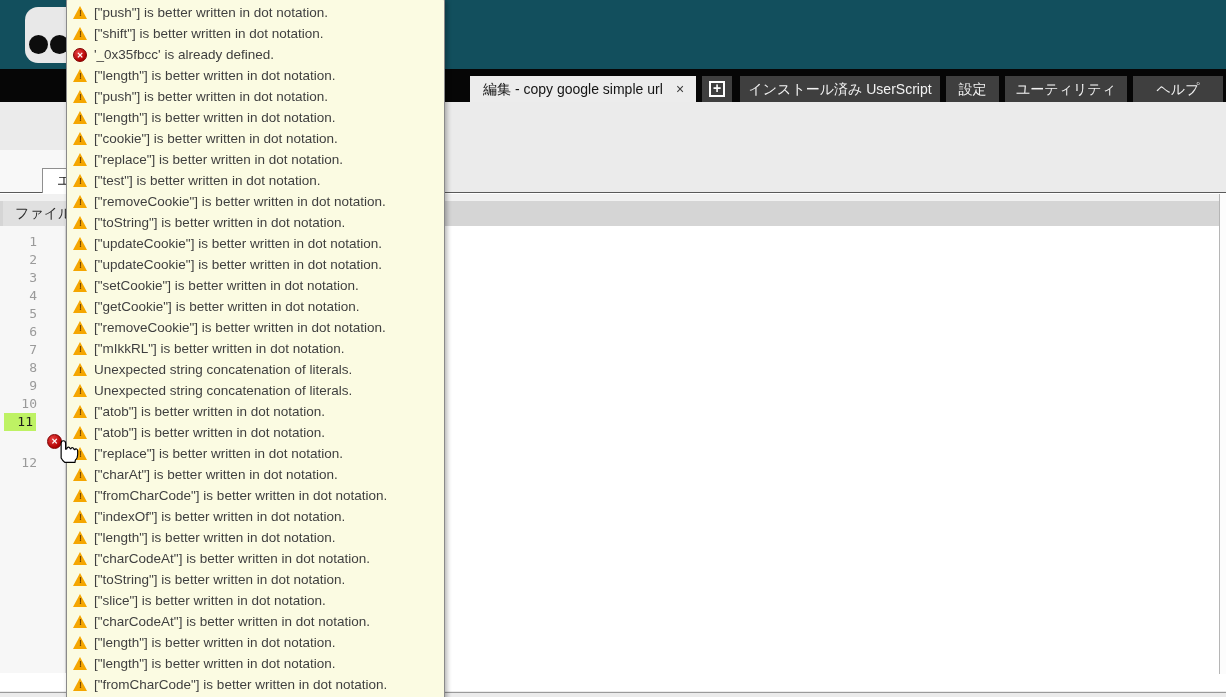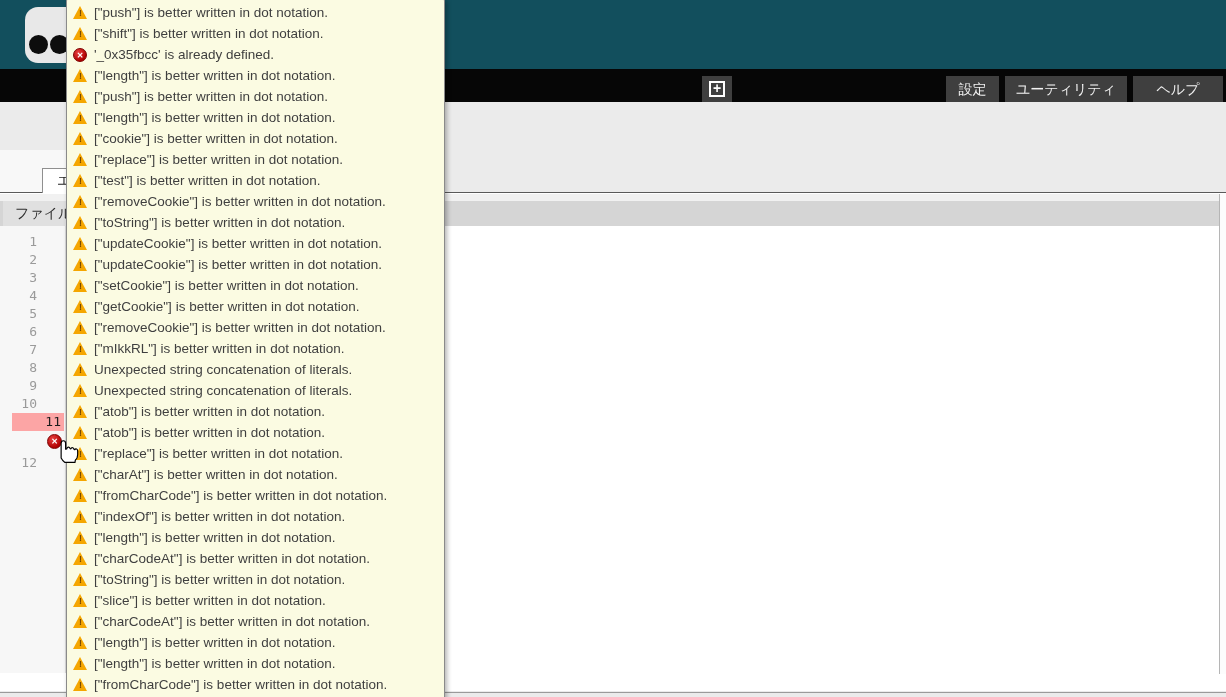--- a/index.html
+++ b/index.html
@@ -28,21 +28,21 @@
 
   
   .panel { position:absolute; left:0; top:192px; width:1226px; height:499px; background:#ffffff; border-top:1px solid #5a5a5a; }
   .pad-strip { position:absolute; left:0; top:1px; width:1219px; height:7px; background:#f1f1f1; }
   .menubar { position:absolute; left:0; top:8px; width:1219px; height:25px; background:#d5d5d5; }
   .menu-item { position:absolute; left:3px; top:0; height:25px; line-height:25px; padding:0 12px; font-size:14px; color:#2e2e2e; background:#e0e0e0; }
 
   .editor { position:absolute; left:0; top:33px; width:1219px; height:447px; background:#ffffff; }
   .gutter { position:absolute; left:0; top:0; width:66px; height:447px; background:#f7f7f7; border-right:1px solid #dcdcdc; }
   .ln { position:absolute; left:0; width:40px; height:18px; line-height:18px; font-family:"DejaVu Sans Mono", monospace; font-size:13px; color:#9a9a9a; text-align:right; padding-right:3px; }
-  .ln.active { background:#fca5a5; color:#1d1d1d; left:12px; width:52px; padding-right:3px; }
+  .ln.active { background:#bef264; color:#1d1d1d; left:4px; width:32px; padding-right:3px; }
 
   .err-badge { position:absolute; width:15px; height:15px; border-radius:50%;
     background:radial-gradient(circle at 35% 30%, #e84040, #b00000 72%);
     border:1px solid #7d0000; color:#fff; font-size:8px; font-weight:bold;
     display:flex; align-items:center; justify-content:center; }
 
   .code-line { position:absolute; left:446px; top:240px; height:17px; max-width:772px; overflow:hidden;
     font-family:"DejaVu Sans Mono", monospace; font-size:14px; letter-spacing:-0.4px; color:#a31515; white-space:nowrap; }
   .vscroll { position:absolute; left:1219px; top:1px; width:7px; height:479px; background:#fcfcfc; border-left:1px solid #b5b5b5; }
   .panel-bottom { position:absolute; left:0; top:499px; width:1226px; height:1px; background:#9a9a9a; }
@@ -74,23 +74,28 @@
 <div id="stage">
 
   <div class="header">
     <div class="logo">
       <span class="eye e1"></span>
       <span class="eye e2"></span>
     </div>
   </div>
 
   <div class="nav">
+    <div class="tab active" style="left:470px; width:226px;">
+      <span>編集 - copy google simple url</span>
+      <span class="close">×</span>
+    </div>
     <div class="tab plus" style="left:702px; width:30px;">
       <span class="plus-box">+</span>
     </div>
+    <div class="tab" style="left:740px; width:200px;">インストール済み UserScript</div>
     <div class="tab" style="left:946px; width:53px;">設定</div>
     <div class="tab" style="left:1005px; width:122px;">ユーティリティ</div>
     <div class="tab" style="left:1133px; width:90px;">ヘルプ</div>
   </div>
 
   <div class="whitepatch"></div>
   <div class="ed-tab">エディタ</div>
 
   <div class="panel">
     <div class="pad-strip"></div>

